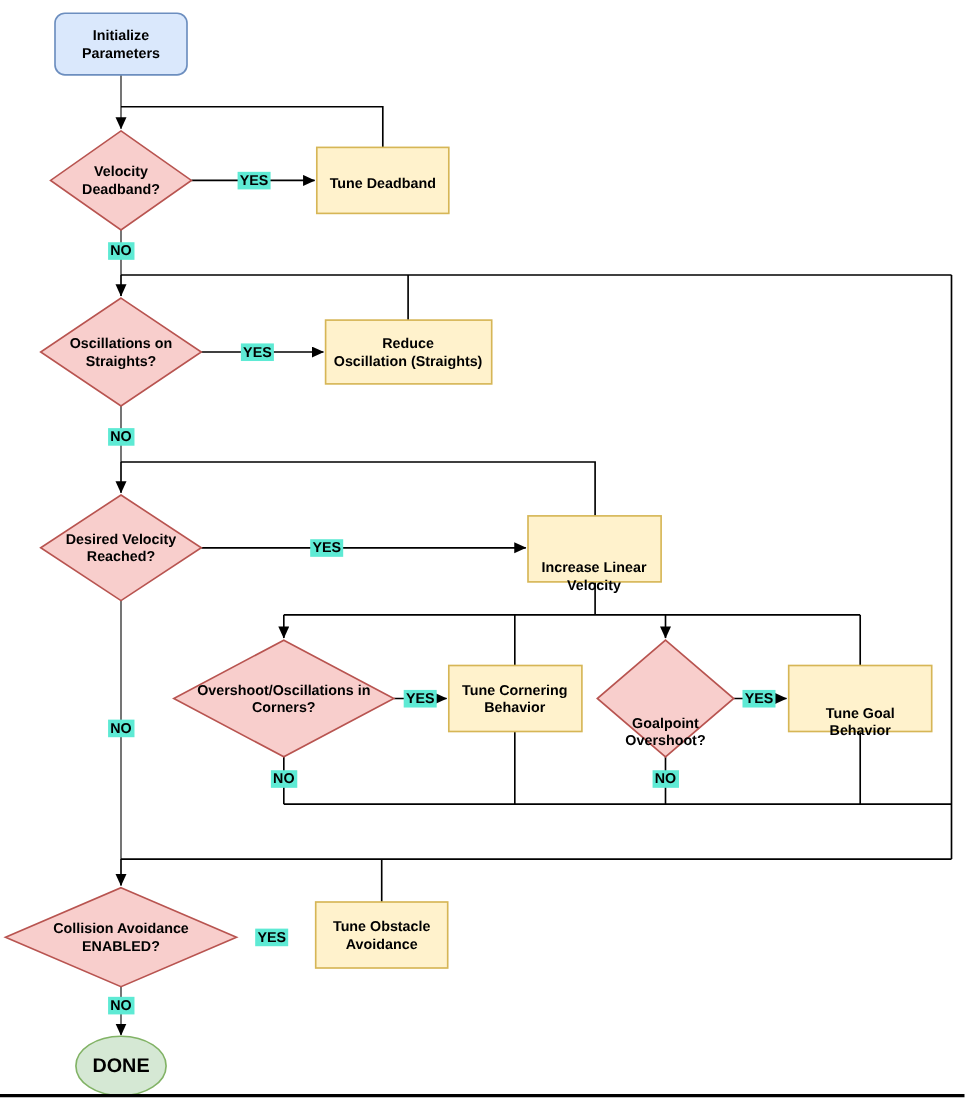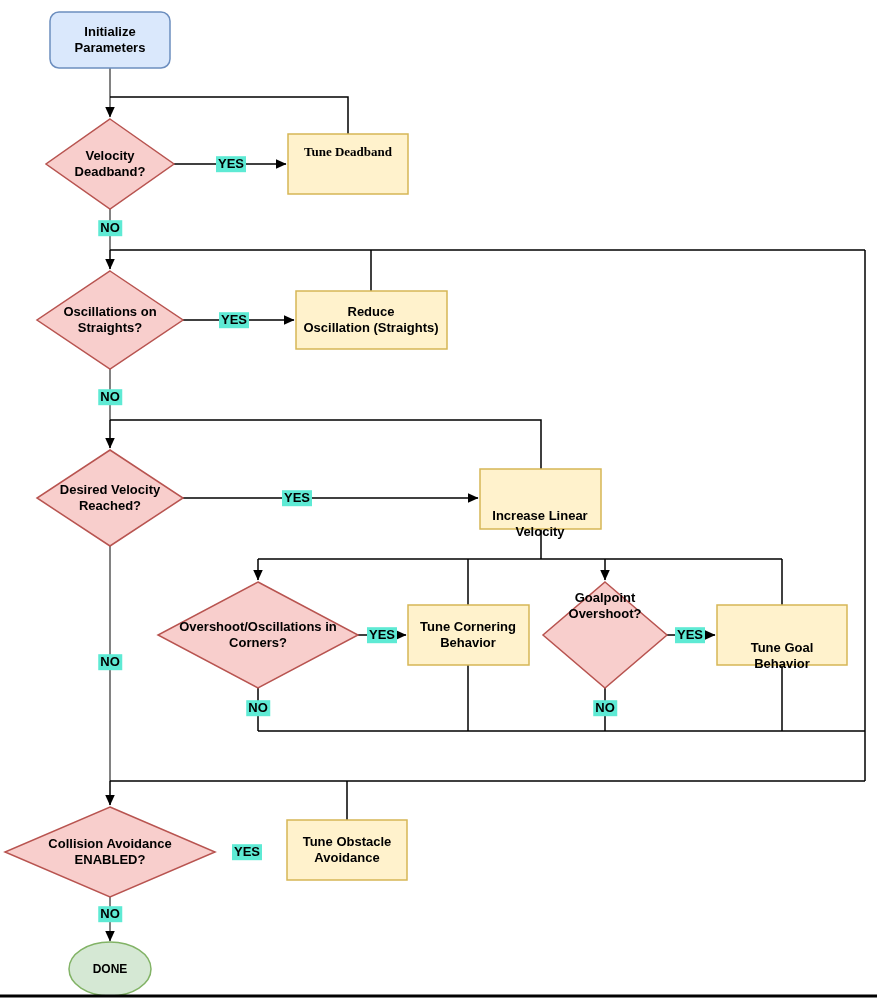--- a/index.html
+++ b/index.html
@@ -90,42 +90,42 @@
 
   <ellipse cx="110" cy="969" rx="41" ry="27" stroke-width="1.5" fill="#d5e8d4" stroke="#82b366"></ellipse>
 
   <path d="M0,996 H877" stroke-width="3" stroke="#000000"></path>
 </svg>
 
 <div class="node-label" style="left:110px;top:40px;width:118px;">Initialize
 Parameters</div>
 <div class="node-label" style="left:110px;top:164px;width:120px;">Velocity
 Deadband?</div>
-<div class="node-label" style="left:348px;top:152px;width:135px;font-family:Liberation Serif, serif;">Tune Deadband</div>
+<div class="node-label" style="left:348px;top:167px;width:135px;">Tune Deadband</div>
 <div class="node-label" style="left:110px;top:320px;width:140px;">Oscillations on
 Straights?</div>
 <div class="node-label" style="left:371px;top:320px;width:159px;">Reduce
 Oscillation (Straights)</div>
 <div class="node-label" style="left:110px;top:498px;width:140px;">Desired Velocity
 Reached?</div>
 <div class="node-label" style="left:540px;top:499px;width:117px;margin-top:25px;">Increase Linear
 Velocity</div>
 <div class="node-label" style="left:258px;top:635px;width:192px;">Overshoot/Oscillations in
 Corners?</div>
 <div class="node-label" style="left:468px;top:635px;width:117px;">Tune Cornering
 Behavior</div>
-<div class="node-label" style="left:605px;top:606px;width:120px;">Goalpoint
+<div class="node-label" style="left:605px;top:665px;width:120px;">Goalpoint
 Overshoot?</div>
 <div class="node-label" style="left:782px;top:635px;width:126px;margin-top:21px;">Tune Goal
 Behavior</div>
 <div class="node-label" style="left:110px;top:852px;width:200px;">Collision Avoidance
 ENABLED?</div>
 <div class="node-label" style="left:347px;top:850px;width:116px;">Tune Obstacle
 Avoidance</div>
-<div class="node-label" style="left:110px;top:969px;width:78px;font-size:12px;">DONE</div>
+<div class="node-label" style="left:110px;top:969px;width:78px;font-size:18px;">DONE</div>
 
 <div class="edge-label" style="left:231px;top:164px;">YES</div>
 <div class="edge-label" style="left:110px;top:228px;">NO</div>
 <div class="edge-label" style="left:234px;top:320px;">YES</div>
 <div class="edge-label" style="left:110px;top:397px;">NO</div>
 <div class="edge-label" style="left:297px;top:498px;">YES</div>
 <div class="edge-label" style="left:110px;top:662px;">NO</div>
 <div class="edge-label" style="left:382px;top:635px;">YES</div>
 <div class="edge-label" style="left:258px;top:708px;">NO</div>
 <div class="edge-label" style="left:690px;top:635px;">YES</div>

